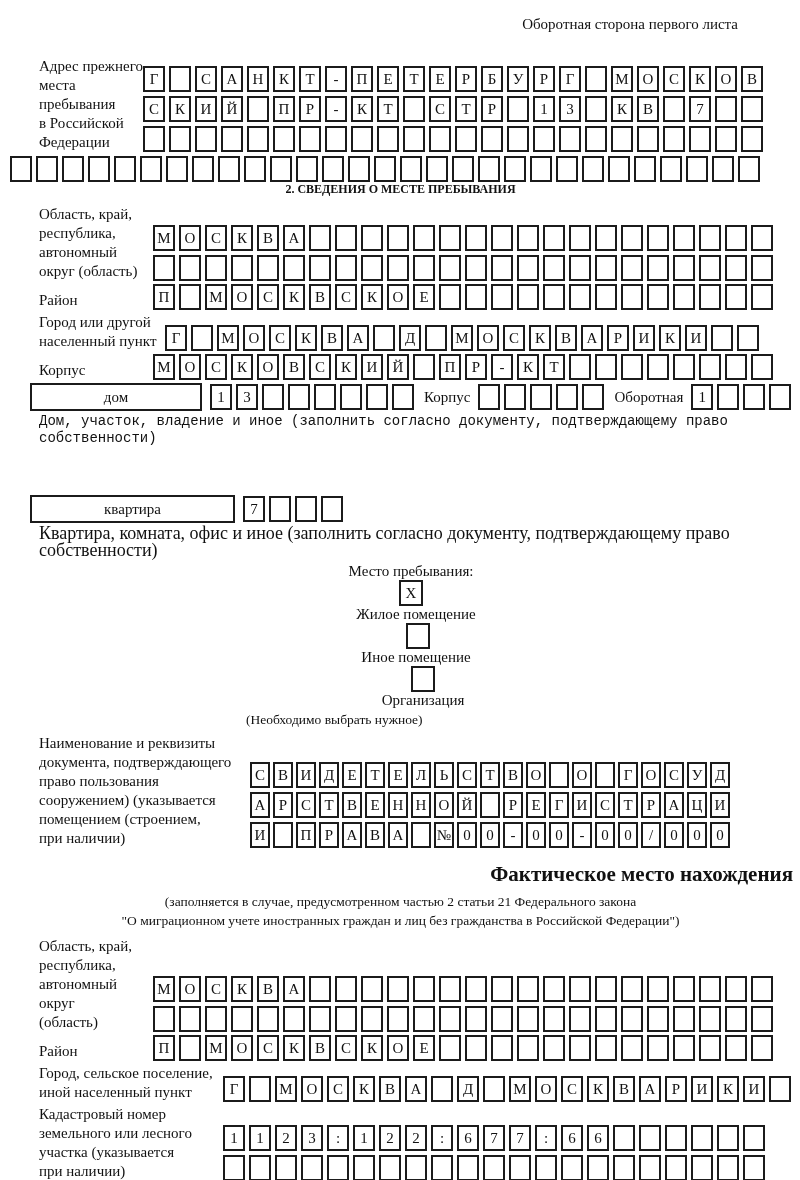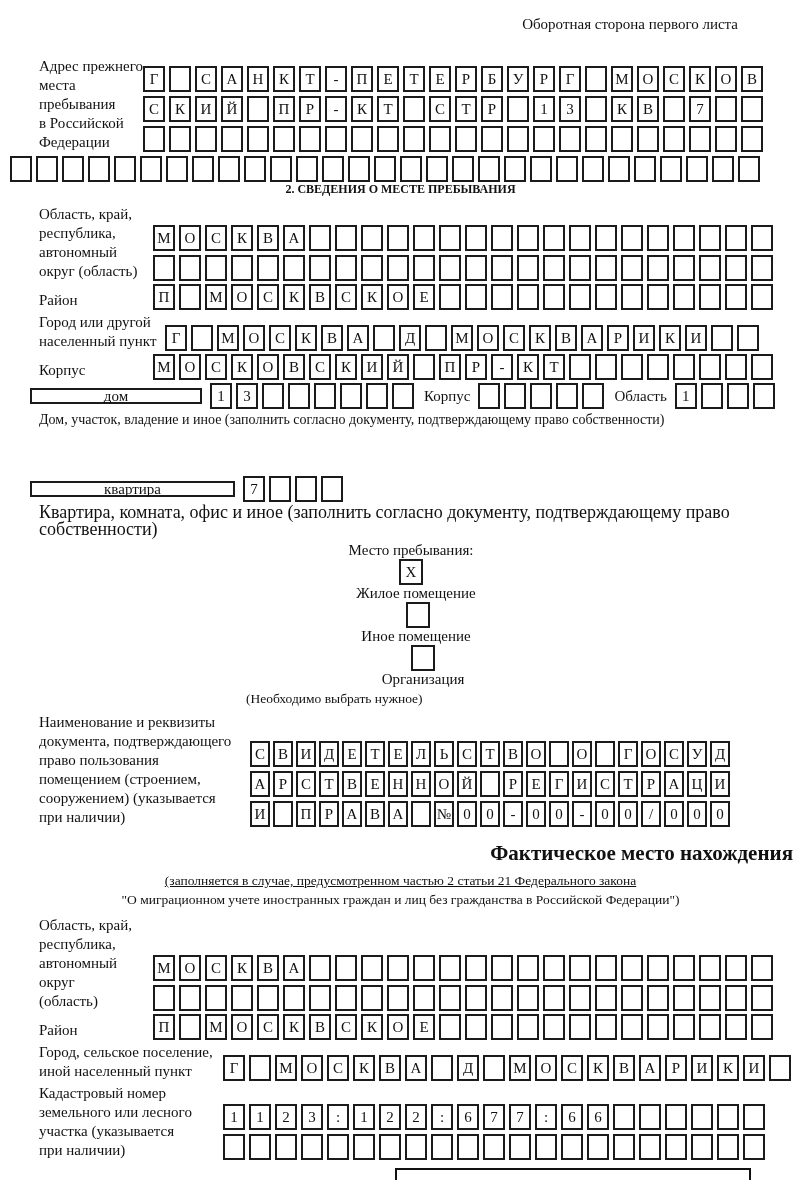--- a/index.html
+++ b/index.html
@@ -12,21 +12,21 @@
   .cells{display:flex;flex-wrap:nowrap;}
   .cell{box-sizing:border-box;display:inline-flex;align-items:center;justify-content:center;
         width:22px;height:26px;border:2px solid #1b1b1b;margin-right:4px;
         font-size:15px;line-height:1;background:#fff;}
   .tight .cell,.cells.tight .cell{width:20px;margin-right:3px;}
   .caption{font-size:13.5px;line-height:17px;margin:2px 0 4px 31px;}
   .caption.center{text-align:center;margin-left:0;margin-right:0;}
   .sec-title{text-align:center;font-weight:bold;font-size:12px;margin:0 0 8px 0;}
   .sec-title2{text-align:right;font-weight:bold;font-size:21px;margin:14px 0 6px 0;}
   .inline-row{display:flex;align-items:center;margin-bottom:2px;}
-  .wide-box{box-sizing:border-box;height:16px;border:2px solid #1b1b1b;display:flex;
+  .wide-box{box-sizing:border-box;height:28px;border:2px solid #1b1b1b;display:flex;
             align-items:center;justify-content:center;font-size:15px;margin-right:8px;flex-shrink:0;}
   .inline-lbl{font-size:15px;margin:0 8px 0 6px;white-space:nowrap;}
   .stay{margin-left:31px;font-size:15px;flex-direction:column;}
   .stay-lbl{margin-right:10px;white-space:nowrap;}
   .opt{white-space:nowrap;}
   .checkbox{box-sizing:border-box;display:inline-flex;align-items:center;justify-content:center;
             width:24px;height:26px;border:2px solid #1b1b1b;margin:0 10px 0 14px;font-size:15px;}
   .checkbox.first{margin-left:0;}
   .mark-box{box-sizing:border-box;width:356px;height:176px;border:2px solid #111;
             margin:8px 0 6px 387px;background:#fff;}
@@ -329,29 +329,29 @@
         <span class="cell"></span>
       </div>
     <div class="inline-lbl">Корпус</div>
     <div class="cells">
         <span class="cell"></span>
         <span class="cell"></span>
         <span class="cell"></span>
         <span class="cell"></span>
         <span class="cell"></span>
       </div>
-    <div class="inline-lbl">Область</div>
+    <div class="inline-lbl">Оборотная</div>
     <div class="cells">
         <span class="cell">1</span>
         <span class="cell"></span>
         <span class="cell"></span>
         <span class="cell"></span>
       </div>
   </div>
-  <div class="caption" style="font-size:14px;">Дом, участок, владение и иное (заполнить согласно документу, подтверждающему право собственности)</div>
+  <div class="caption" style="font-size:14px;font-family:Liberation Mono, monospace;">Дом, участок, владение и иное (заполнить согласно документу, подтверждающему право собственности)</div>
 
   <div class="inline-row" style="margin-left:22px;margin-top:48px;">
     <div class="wide-box" style="width:205px;">квартира</div>
     <div class="cells">
         <span class="cell">7</span>
         <span class="cell"></span>
         <span class="cell"></span>
         <span class="cell"></span>
       </div>
   </div>
@@ -366,22 +366,22 @@
     <span class="checkbox" style="margin-left:24px;"></span>
     <span class="opt" style="margin-left:14px;">Организация</span>
   </div>
   <div class="caption" style="margin-left:238px;">(Необходимо выбрать нужное)</div>
 
   <div class="field mt6">
     <div class="lbl" style="width:242px;">
         <div>Наименование и реквизиты</div>
         <div>документа, подтверждающего</div>
         <div>право пользования</div>
+        <div>сооружением) (указывается</div>
         <div>помещением (строением,</div>
-        <div>сооружением) (указывается</div>
         <div>при наличии)</div>
       </div>
     <div class="rows tight">
       <div class="cells">
           <span class="cell">С</span>
           <span class="cell">В</span>
           <span class="cell">И</span>
           <span class="cell">Д</span>
           <span class="cell">Е</span>
           <span class="cell">Т</span>
@@ -444,21 +444,21 @@
           <span class="cell">0</span>
           <span class="cell">/</span>
           <span class="cell">0</span>
           <span class="cell">0</span>
           <span class="cell">0</span>
         </div>
     </div>
   </div>
 
   <div class="sec-title2">Фактическое место нахождения</div>
-  <div class="caption center" style="margin-bottom:0;text-decoration:underline;">(заполняется в случае, предусмотренном частью 2 статьи 21 Федерального закона</div>
+  <div class="caption center" style="margin-bottom:0;">(заполняется в случае, предусмотренном частью 2 статьи 21 Федерального закона</div>
   <div class="caption center" style="margin-bottom:8px;">"О миграционном учете иностранных граждан и лиц без гражданства в Российской Федерации")</div>
 
   <div class="field">
     <div class="lbl" style="width:145px;">
         <div>Область, край,</div>
         <div>республика,</div>
         <div>автономный округ</div>
         <div>(область)</div>
       </div>
     <div class="rows">

